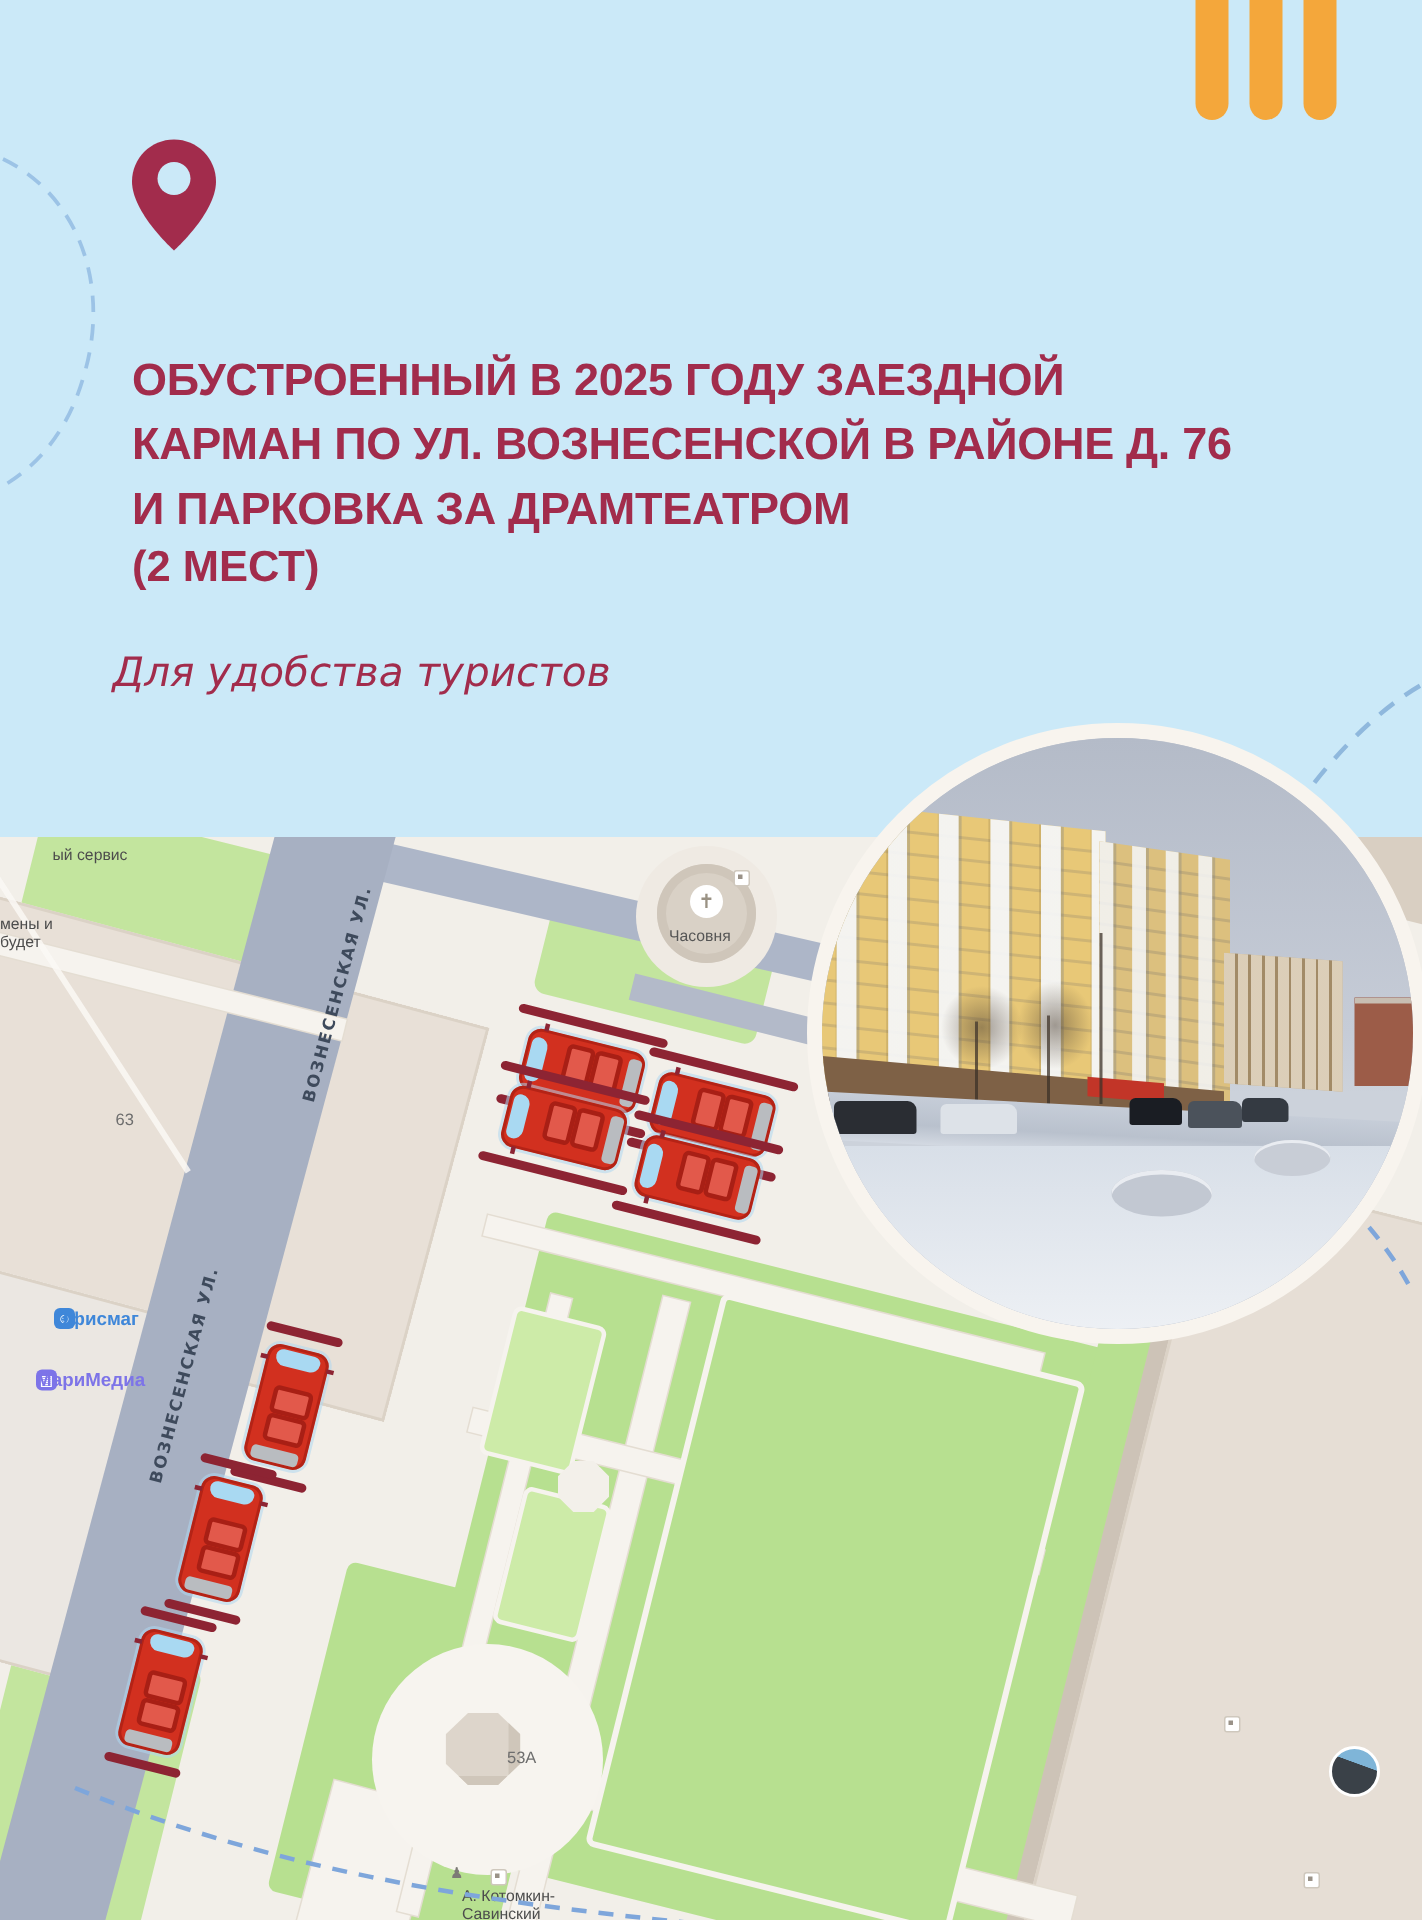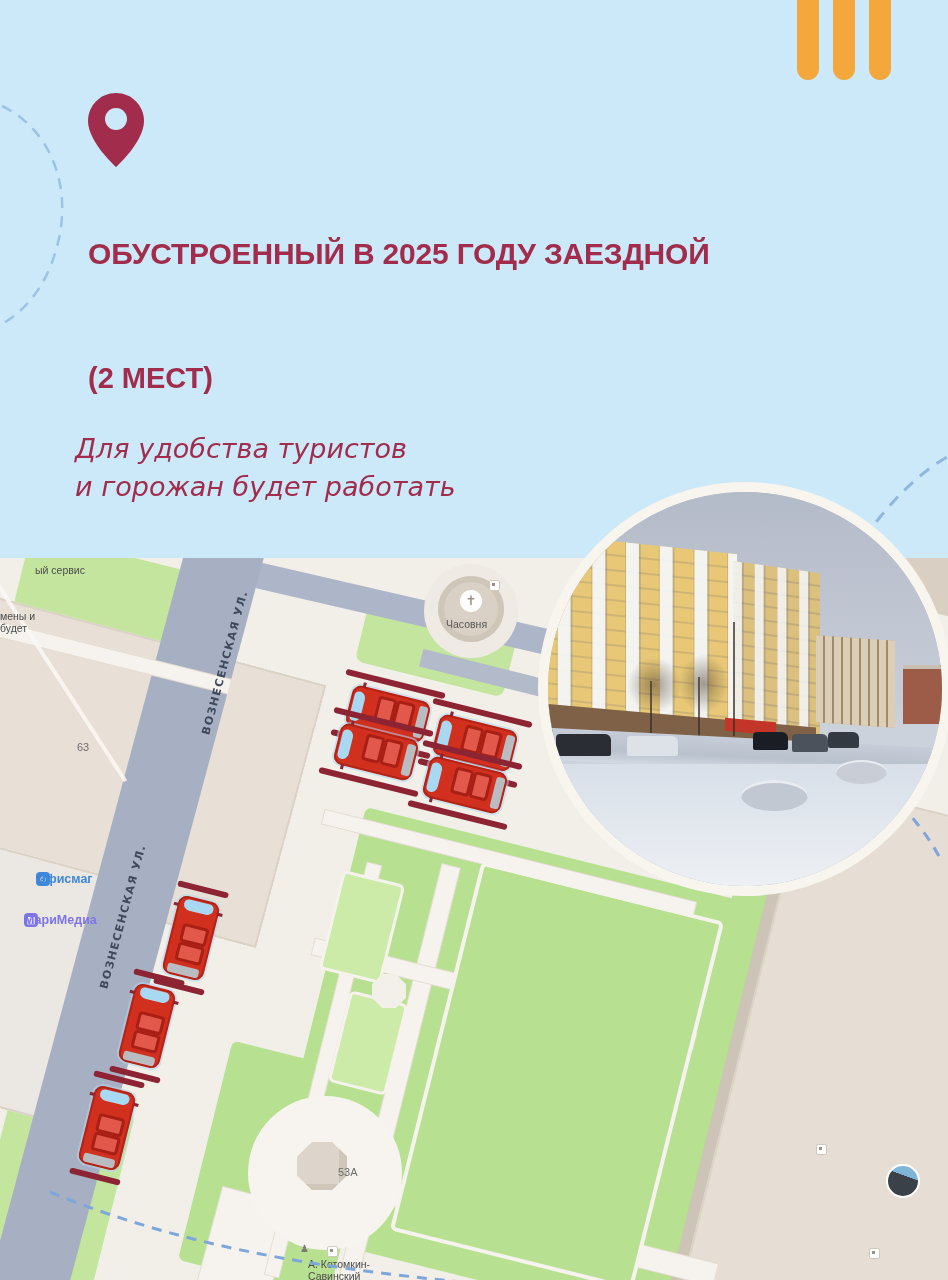--- a/index.html
+++ b/index.html
@@ -288,22 +288,23 @@
 
   <div class="pin-wrap">
     <svg width="58" height="76" viewBox="0 0 58 76">
       <path d="M29 1C13.5 1 1 13.5 1 29c0 21 28 46 28 46s28-25 28-46C57 13.5 44.5 1 29 1z" fill="#a22c4c"></path>
       <circle cx="29" cy="27" r="11" fill="#cbe9f8"></circle>
     </svg>
   </div>
 
   <div class="title">
     <div>ОБУСТРОЕННЫЙ В 2025 ГОДУ ЗАЕЗДНОЙ</div>
+    <div>КАРМАН ПО УЛ. ВОЗНЕСЕНСКОЙ В РАЙОНЕ Д. 76</div>
+    <div>И ПАРКОВКА ЗА ДРАМТЕАТРОМ</div>
   </div>
 
   <div class="capacity">(2 МЕСТ)</div>
 
   <div class="note">
     <div>Для удобства туристов</div>
-    <div>и горожан будет работать</div>
   </div>
 
 </div>
 
 </body></html>

